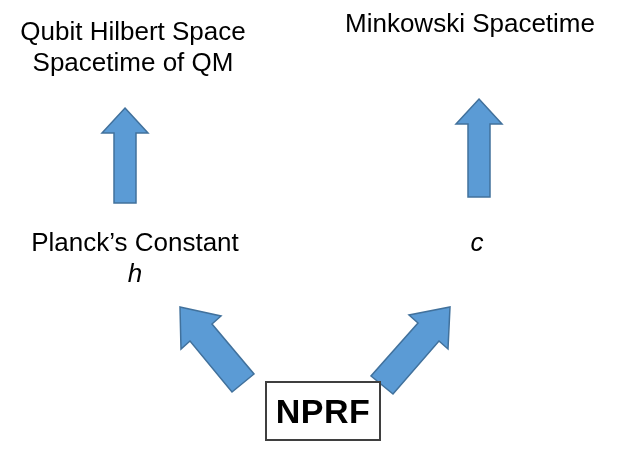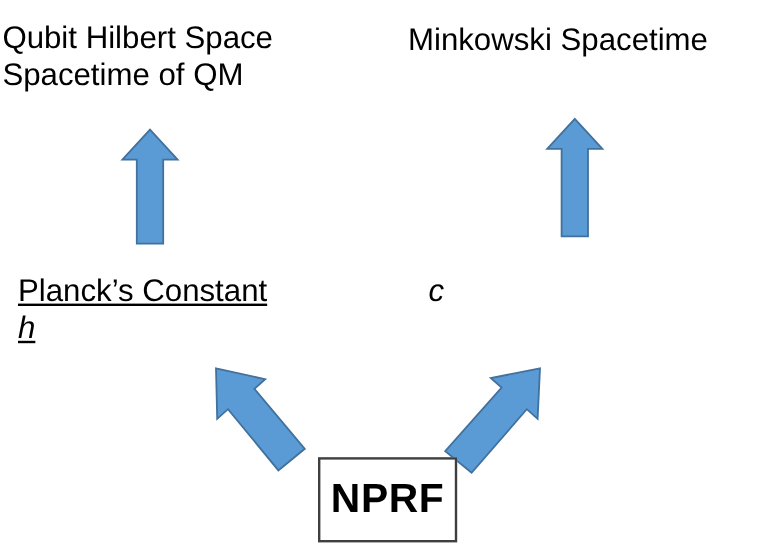--- a/index.html
+++ b/index.html
@@ -10,21 +10,21 @@
   .stage {
     position: relative;
     width: 640px;
     height: 464px;
     background: var(--background, #ffffff);
     color: var(--text-color, #000000);
     overflow: hidden;
   }
   .node {
     position: absolute;
-    text-align: left;
+    text-align: center;
     font-size: 26px;
     line-height: 31px;
     font-weight: 400;
     white-space: nowrap;
   }
   .node .sym {
     font-style: italic;
   }
   .arrow-layer {
     position: absolute;
@@ -35,35 +35,35 @@
     fill: var(--arrow-fill, #5b9bd5);
     stroke: var(--arrow-stroke, #41719c);
     stroke-width: 1.5;
     stroke-linejoin: miter;
   }
   .nprf {
     position: absolute;
     left: 265px;
     top: 381px;
     width: 116px;
-    height: 71px;
+    height: 60px;
     box-sizing: border-box;
     border: 2px solid var(--box-border, #3f3f3f);
     background: var(--box-fill, #ffffff);
     display: flex;
     align-items: center;
     justify-content: center;
     font-size: 34px;
     font-weight: 700;
     letter-spacing: 0.5px;
   }
   
   .node-qm   { left: 2px;   top: 16px;  width: 262px; }
-  .node-sr   { left: 340px; top: 18px;  width: 260px; }
-  .node-h    { left: 15px;  top: 227px; width: 240px; text-decoration: underline; }
+  .node-sr   { left: 340px; top: 8px;  width: 260px; }
+  .node-h    { left: 15px;  top: 227px; width: 240px; }
   .node-c    { left: 357px; top: 227px; width: 240px; }
 </style>
 </head>
 <body>
 
 <div class="stage">
 
   <div class="node node-qm">
     <div>Qubit Hilbert Space</div>
     <div>Spacetime of QM</div>

